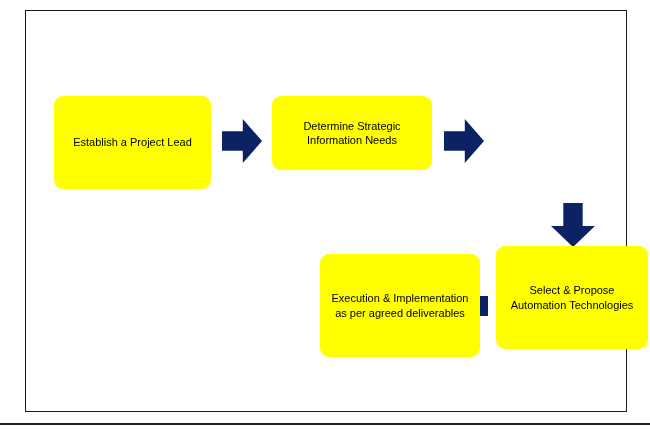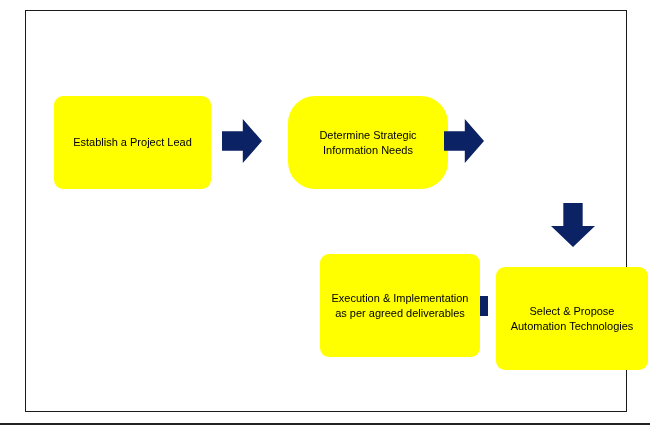--- a/index.html
+++ b/index.html
@@ -48,23 +48,23 @@
     justify-content: center;
     text-align: center;
     color: #000000;
     font-size: 11px;
     line-height: 14.5px;
     box-sizing: border-box;
     padding: 4px 6px;
   }
 
   #box-project-lead      { left: 28px;  top: 85px;  width: 157px; height: 93px; }
-  #box-strategic-needs   { left: 262px; top: 85px;  width: 160px; height: 93px; border-radius: 27px; }
+  #box-strategic-needs   { left: 246px; top: 85px;  width: 160px; height: 74px; }
   #box-solution-design   { left: 470px; top: 88px;  width: 152px; height: 93px; }
-  #box-automation-tech   { left: 470px; top: 256px; width: 152px; height: 103px; }
+  #box-automation-tech   { left: 470px; top: 235px; width: 152px; height: 103px; }
   #box-execution         { left: 246px; top: 243px; width: 160px; height: 103px; margin-left: 48px; }
 
   
   .arrow {
     position: absolute;
     background: #0b2265;
   }
   .arrow-right {
     clip-path: polygon(0% 28%, 52% 28%, 52% 0%, 100% 50%, 52% 100%, 52% 72%, 0% 72%);
   }

